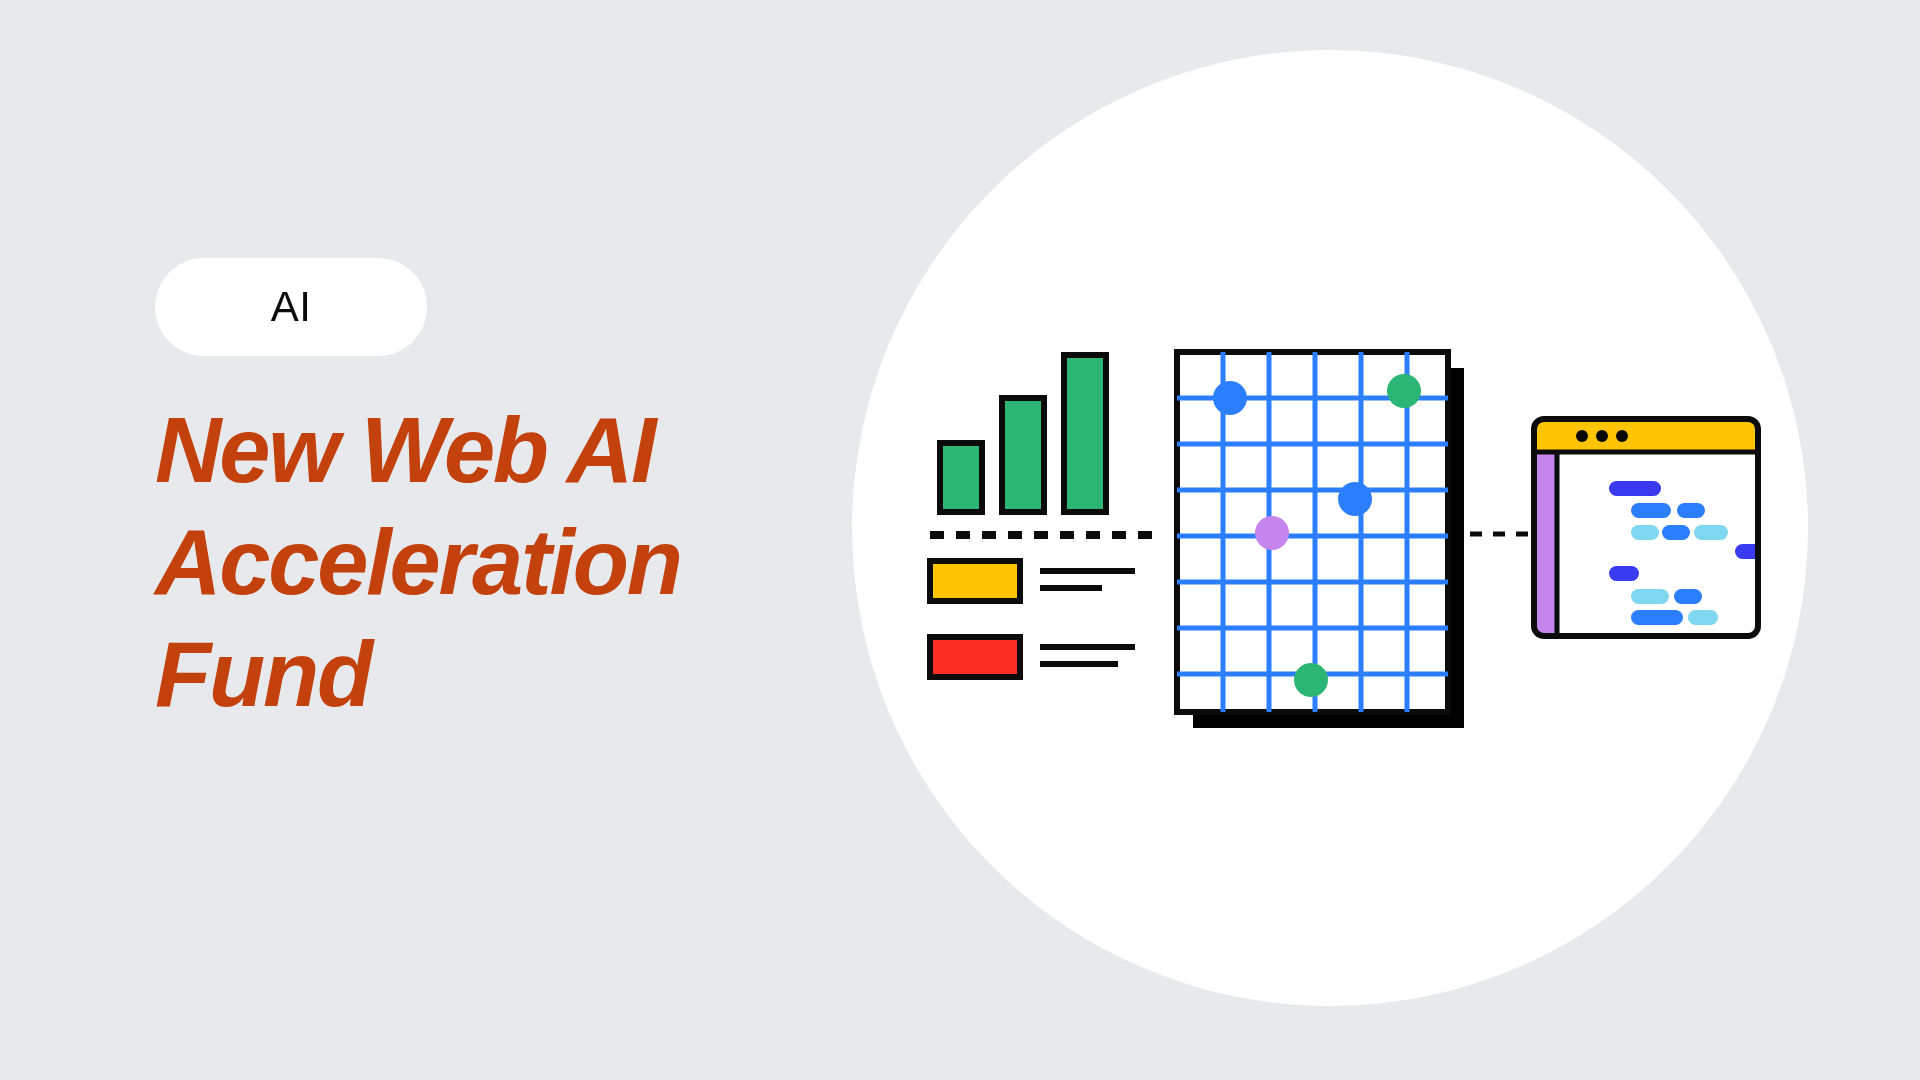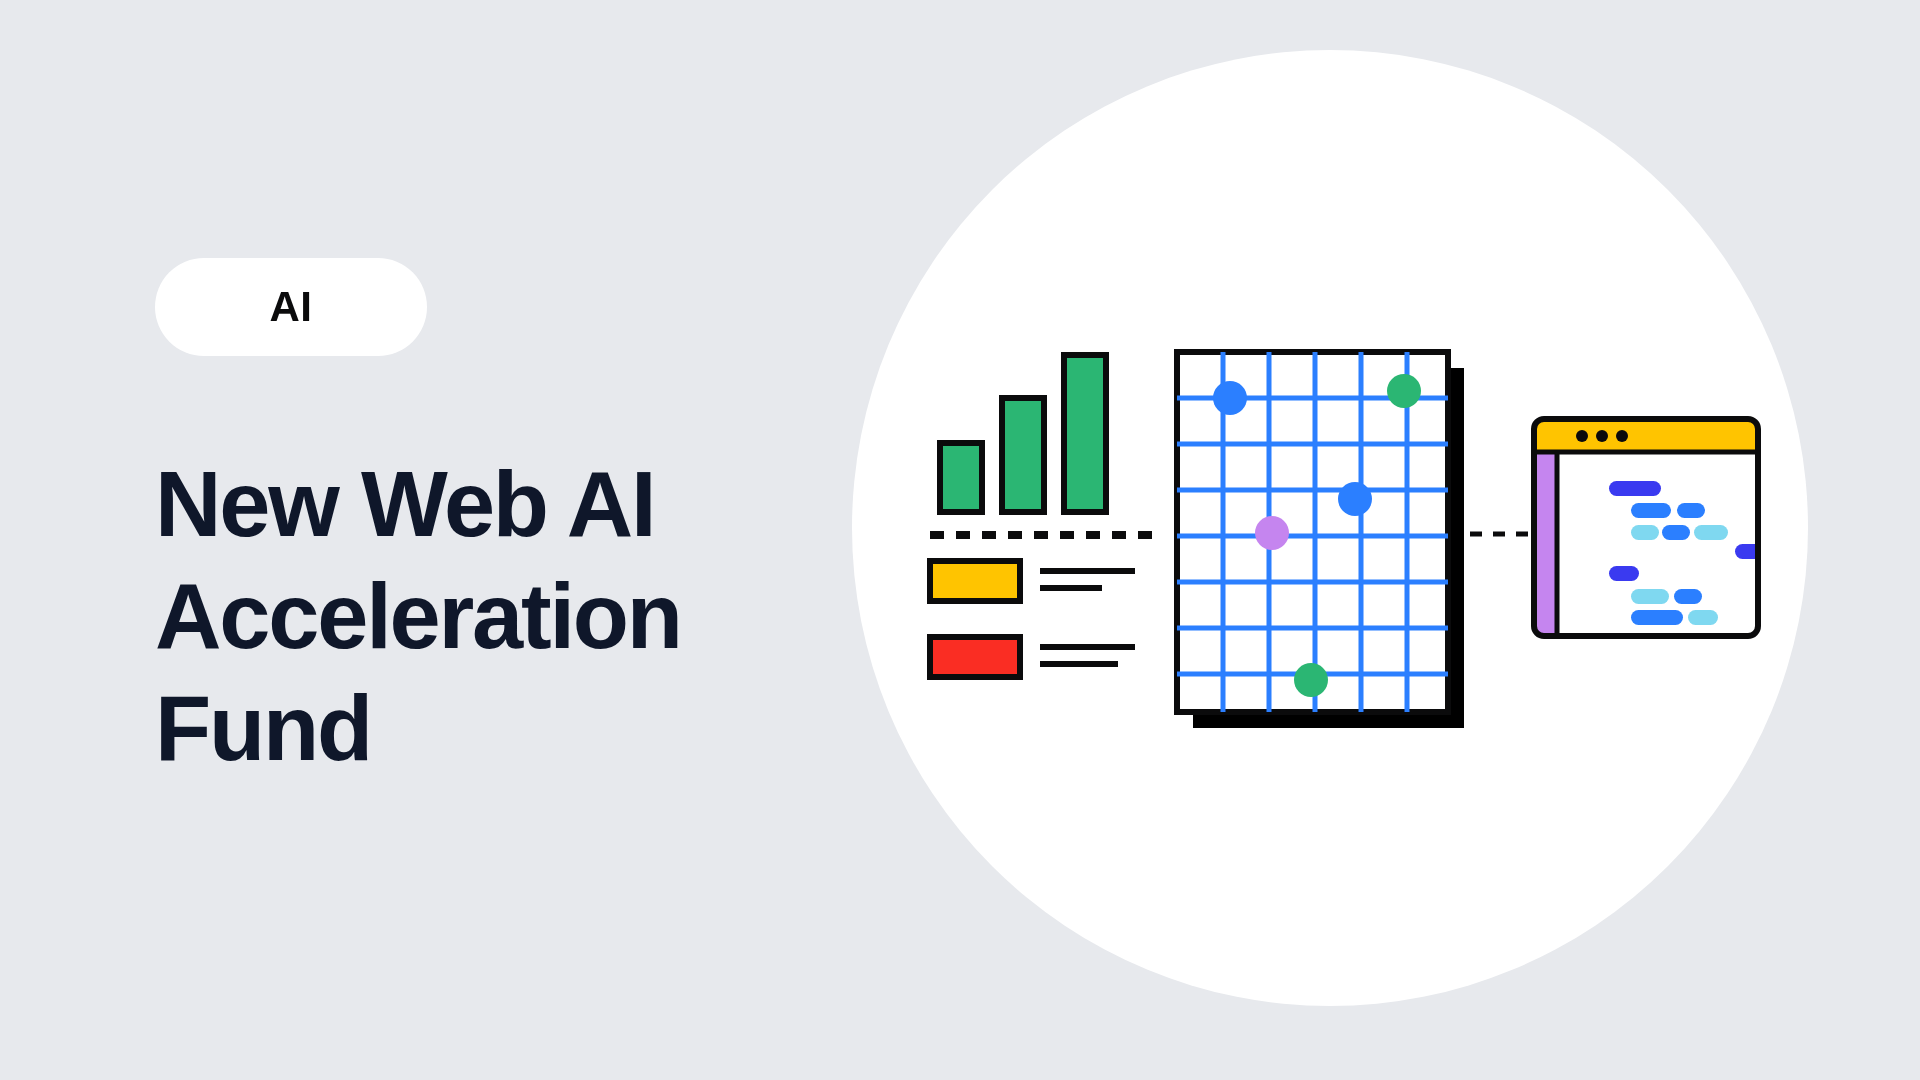--- a/index.html
+++ b/index.html
@@ -36,34 +36,35 @@
     justify-content: center;
     min-width: 272px;
     height: 98px;
     padding: 0 34px;
     background: #ffffff;
     border-radius: 49px;
     box-sizing: border-box;
   }
   .pill-label {
     font-size: 42px;
-    font-weight: 700;
+    font-weight: 400;
     letter-spacing: 0.5px;
     color: #0b0b0c;
     line-height: 1;
   }
 
   .headline {
-    margin-top: 92px;
+    margin-top: 38px;
     font-size: 92px;
     font-weight: 700;
     line-height: 1.22;
     letter-spacing: -2.2px;
-    color: #0f172a;
+    color: #c2410c;
     white-space: pre-line;
+    font-style: italic;
   }
 
   
   .illustration {
     position: absolute;
     left: 0;
     top: 0;
     width: 1920px;
     height: 1080px;
   }

